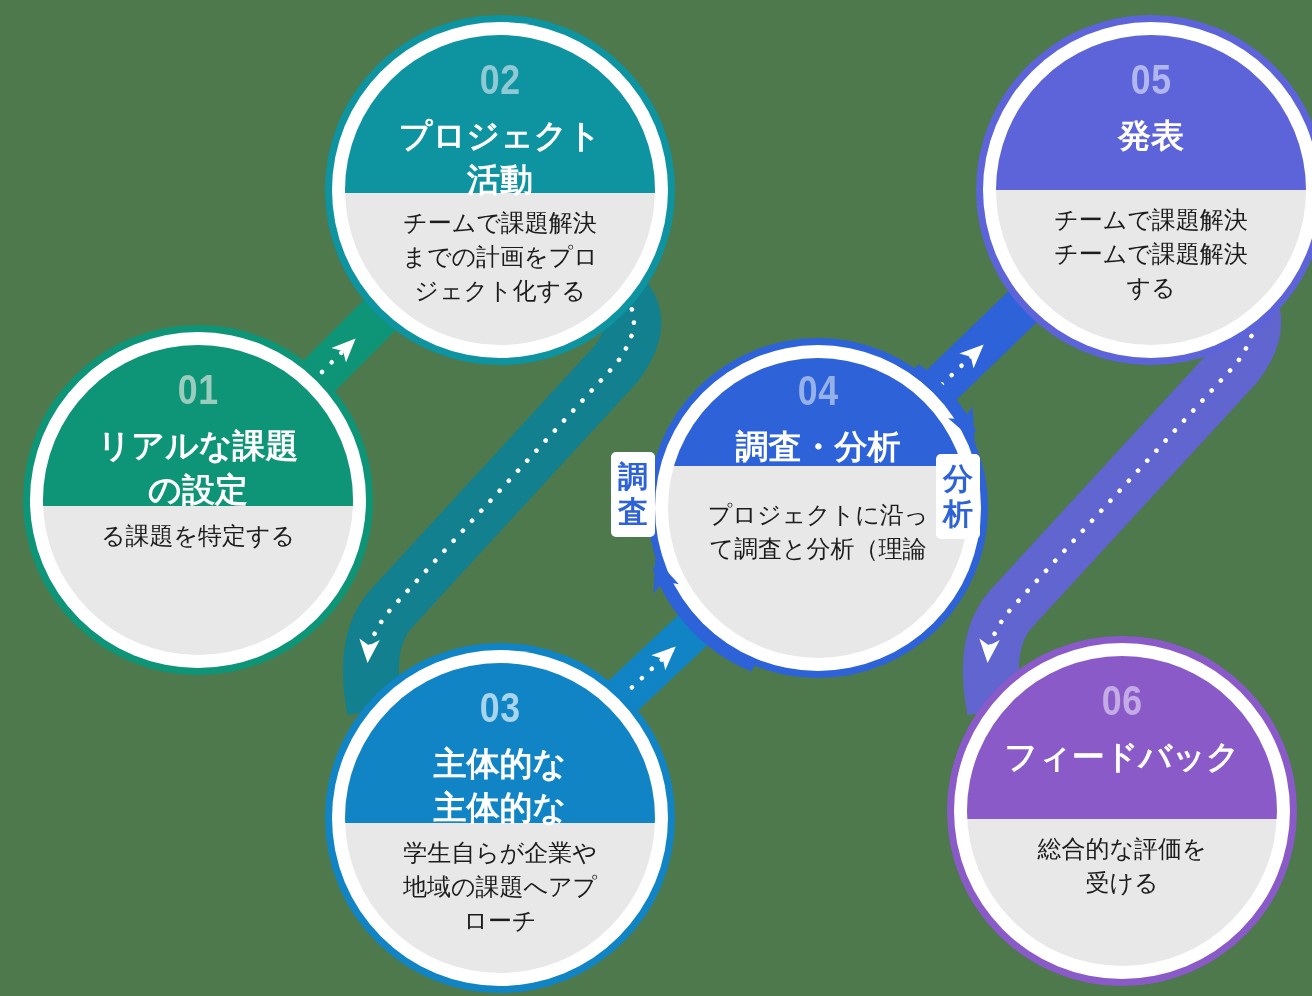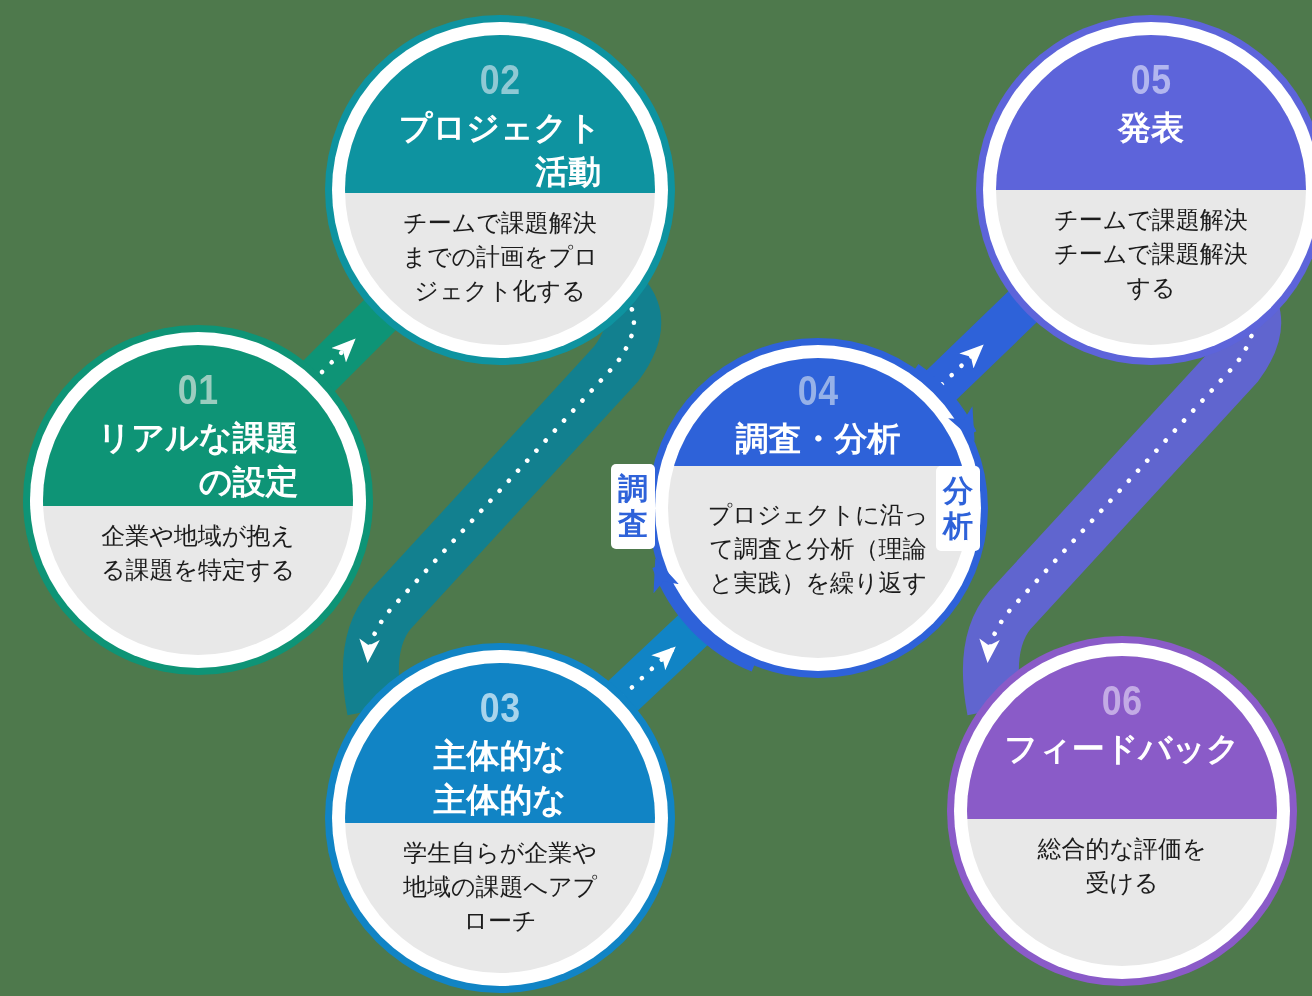--- a/index.html
+++ b/index.html
@@ -25,46 +25,46 @@
   }
   .inner{
     width:100%;height:100%;border-radius:50%;
     background:var(--gray,#E8E8E8);
     overflow:hidden;display:flex;flex-direction:column;
   }
   .top{
     flex:none;height:var(--split,52%);
     background:var(--c);
     display:flex;flex-direction:column;align-items:center;
-    justify-content:flex-start;padding-top:24px;box-sizing:border-box;
+    justify-content:flex-start;padding-top:24px;box-sizing:border-box;gap:8px;
   }
   .node.compact .top{padding-top:12px}
   .num{
     font-size:42px;font-weight:700;color:var(--nc);
     line-height:1;letter-spacing:1px;transform:scaleX(.85);
   }
   .title{
     color:#fff;font-weight:700;font-size:33px;line-height:1.32;
-    text-align:right;margin-top:5px;white-space:nowrap;
+    text-align:center;margin-top:5px;white-space:nowrap;
   }
   .body{
     flex:1;padding-top:13px;text-align:center;
     font-size:24px;line-height:1.42;font-weight:500;
     color:var(--text,#1C1C1C);
   }
   .node.compact .body{padding-top:32px}
 
   
   .cycle-label{
     position:absolute;z-index:4;
     background:var(--label-box,#fff);
     color:var(--label-text,#2E62D9);
     width:40px;padding:7px 2px;border-radius:5px;
     text-align:center;word-break:break-all;
-    font-size:30px;font-weight:700;line-height:1.18;margin-top:12px;
+    font-size:30px;font-weight:700;line-height:1.18;
   }
 </style>
 </head>
 <body style="--bg: #4E794C; --gray: #E8E8E8; --text: #1C1C1C; --label-text: #2E62D9; --label-box: #FFFFFF;">
 
 <div class="stage">
 
   <svg class="layer layer-bands" width="1312" height="996" viewBox="0 0 1312 996">
     <defs>
       <marker id="arrow-white" viewBox="0 0 14 12" refX="11" refY="6" markerWidth="5.2" markerHeight="4.6" orient="auto">
@@ -96,21 +96,20 @@
     <div class="ring">
       <div class="inner">
         <div class="top">
           <div class="num">01</div>
           <div class="title">
               <div>リアルな課題</div>
               <div>の設定</div>
             </div>
         </div>
         <div class="body">
-            <div>企業や地域が抱え</div>
             <div>る課題を特定する</div>
           </div>
       </div>
     </div>
   </div>
     <div class="node" style="left: 325px; top: 15px; width: 350px; height: 350px; --c: #0E93A0; --nc: #8FC9D4; --split: 51%;">
     <div class="ring">
       <div class="inner">
         <div class="top">
           <div class="num">02</div>
@@ -150,21 +149,20 @@
       <div class="inner">
         <div class="top">
           <div class="num">04</div>
           <div class="title">
               <div>調査・分析</div>
             </div>
         </div>
         <div class="body">
             <div>プロジェクトに沿っ</div>
             <div>て調査と分析（理論</div>
-            <div>と実践）を繰り返す</div>
           </div>
       </div>
     </div>
   </div>
     <div class="node" style="left: 976px; top: 15px; width: 350px; height: 350px; --c: #5D64DA; --nc: #B2B6EF; --split: 50%;">
     <div class="ring">
       <div class="inner">
         <div class="top">
           <div class="num">05</div>
           <div class="title">

